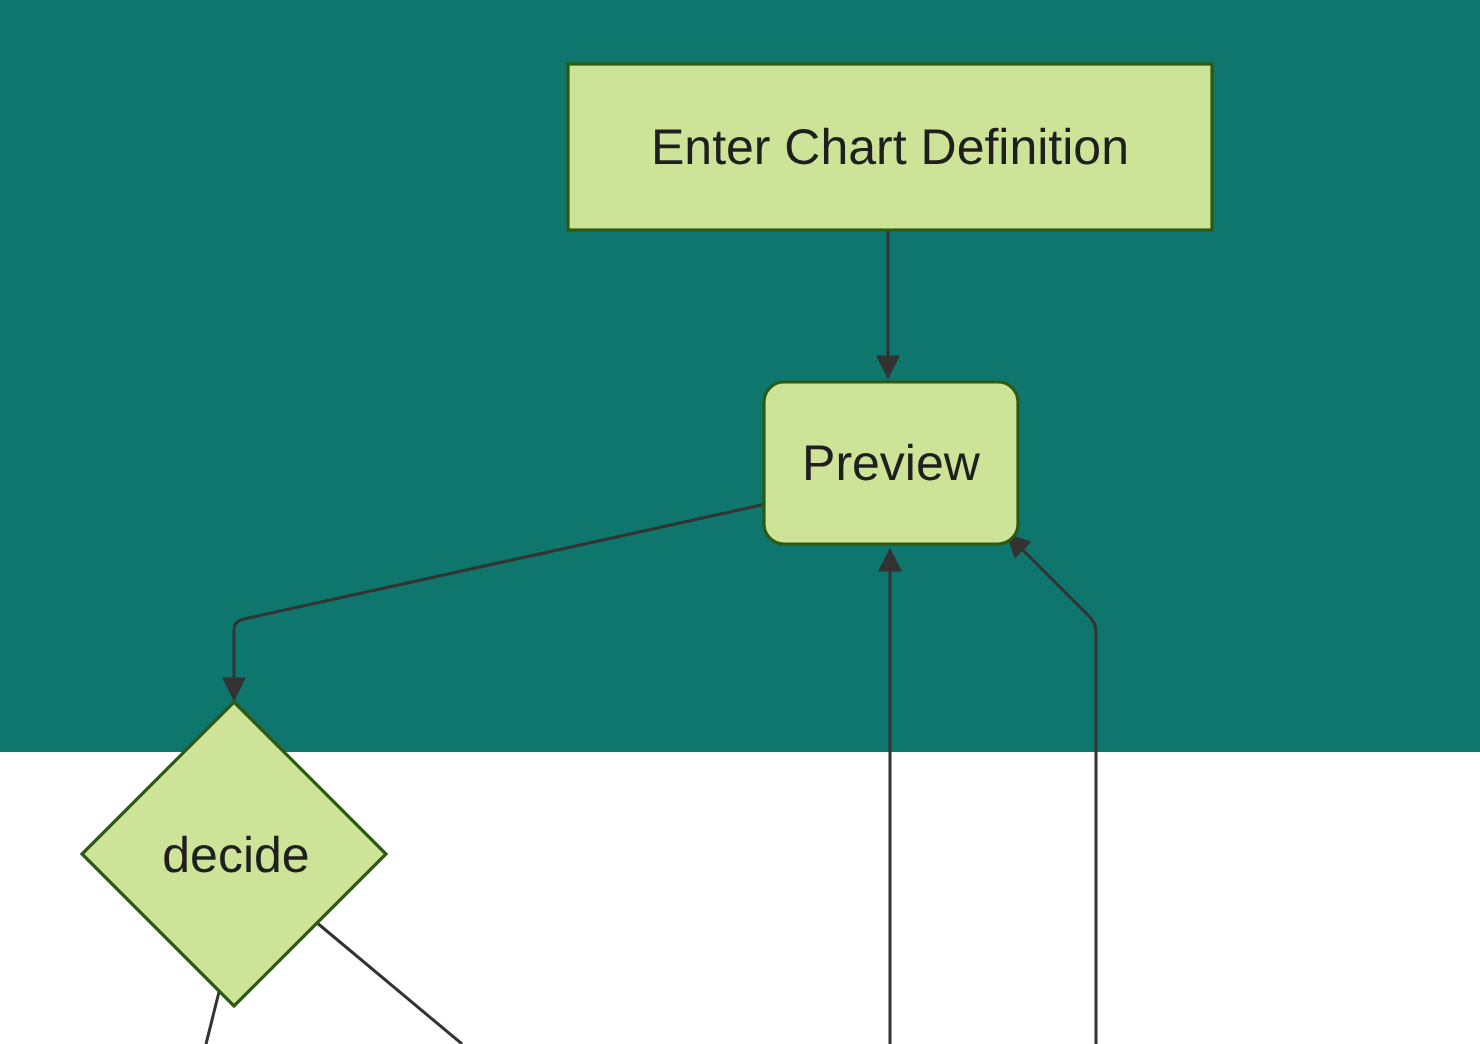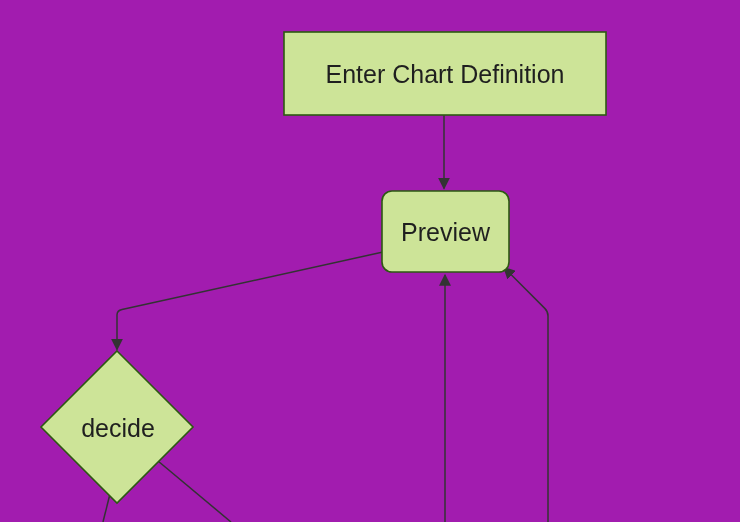--- a/index.html
+++ b/index.html
@@ -6,22 +6,22 @@
     margin: 0;
     padding: 0;
     width: 740px;
     height: 522px;
     background: #ffffff;
     overflow: hidden;
   }
   .canvas {
     position: relative;
     width: 740px;
-    height: 522px;
-    background: #a21caf;
+    height: 376px;
+    background: #0f766e;
   }
   svg { display: block; }
   .edge {
     fill: none;
     stroke-width: 1.5;
     stroke-linecap: butt;
     stroke-linejoin: round;
   }
   .node-shape {
     stroke-width: 1.6;

